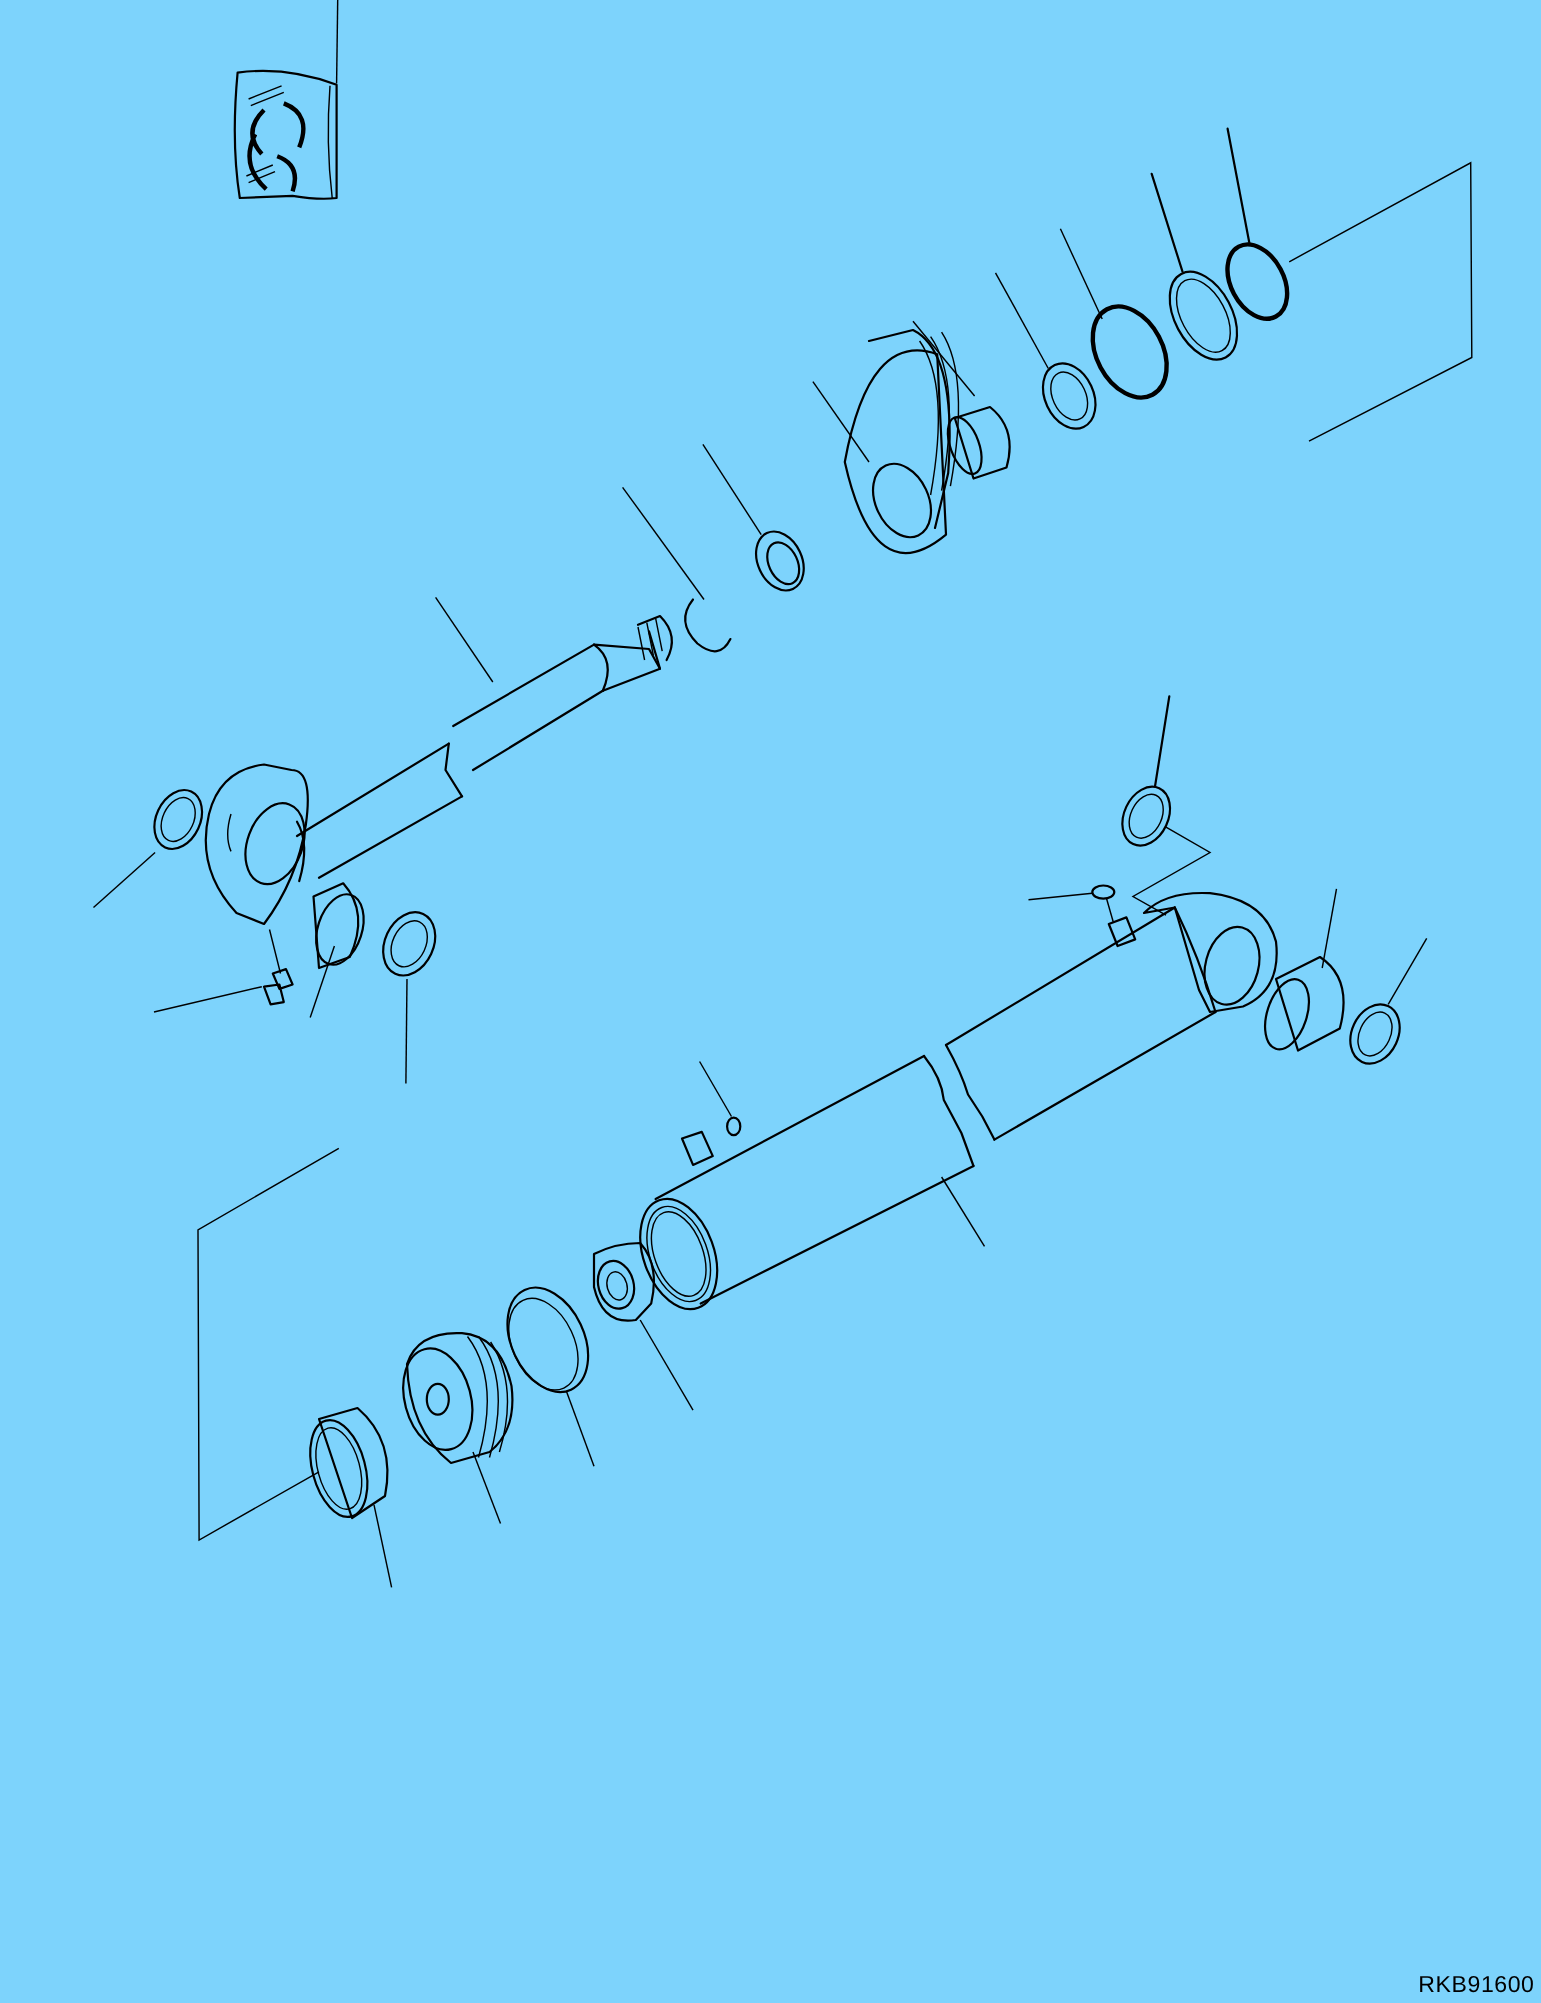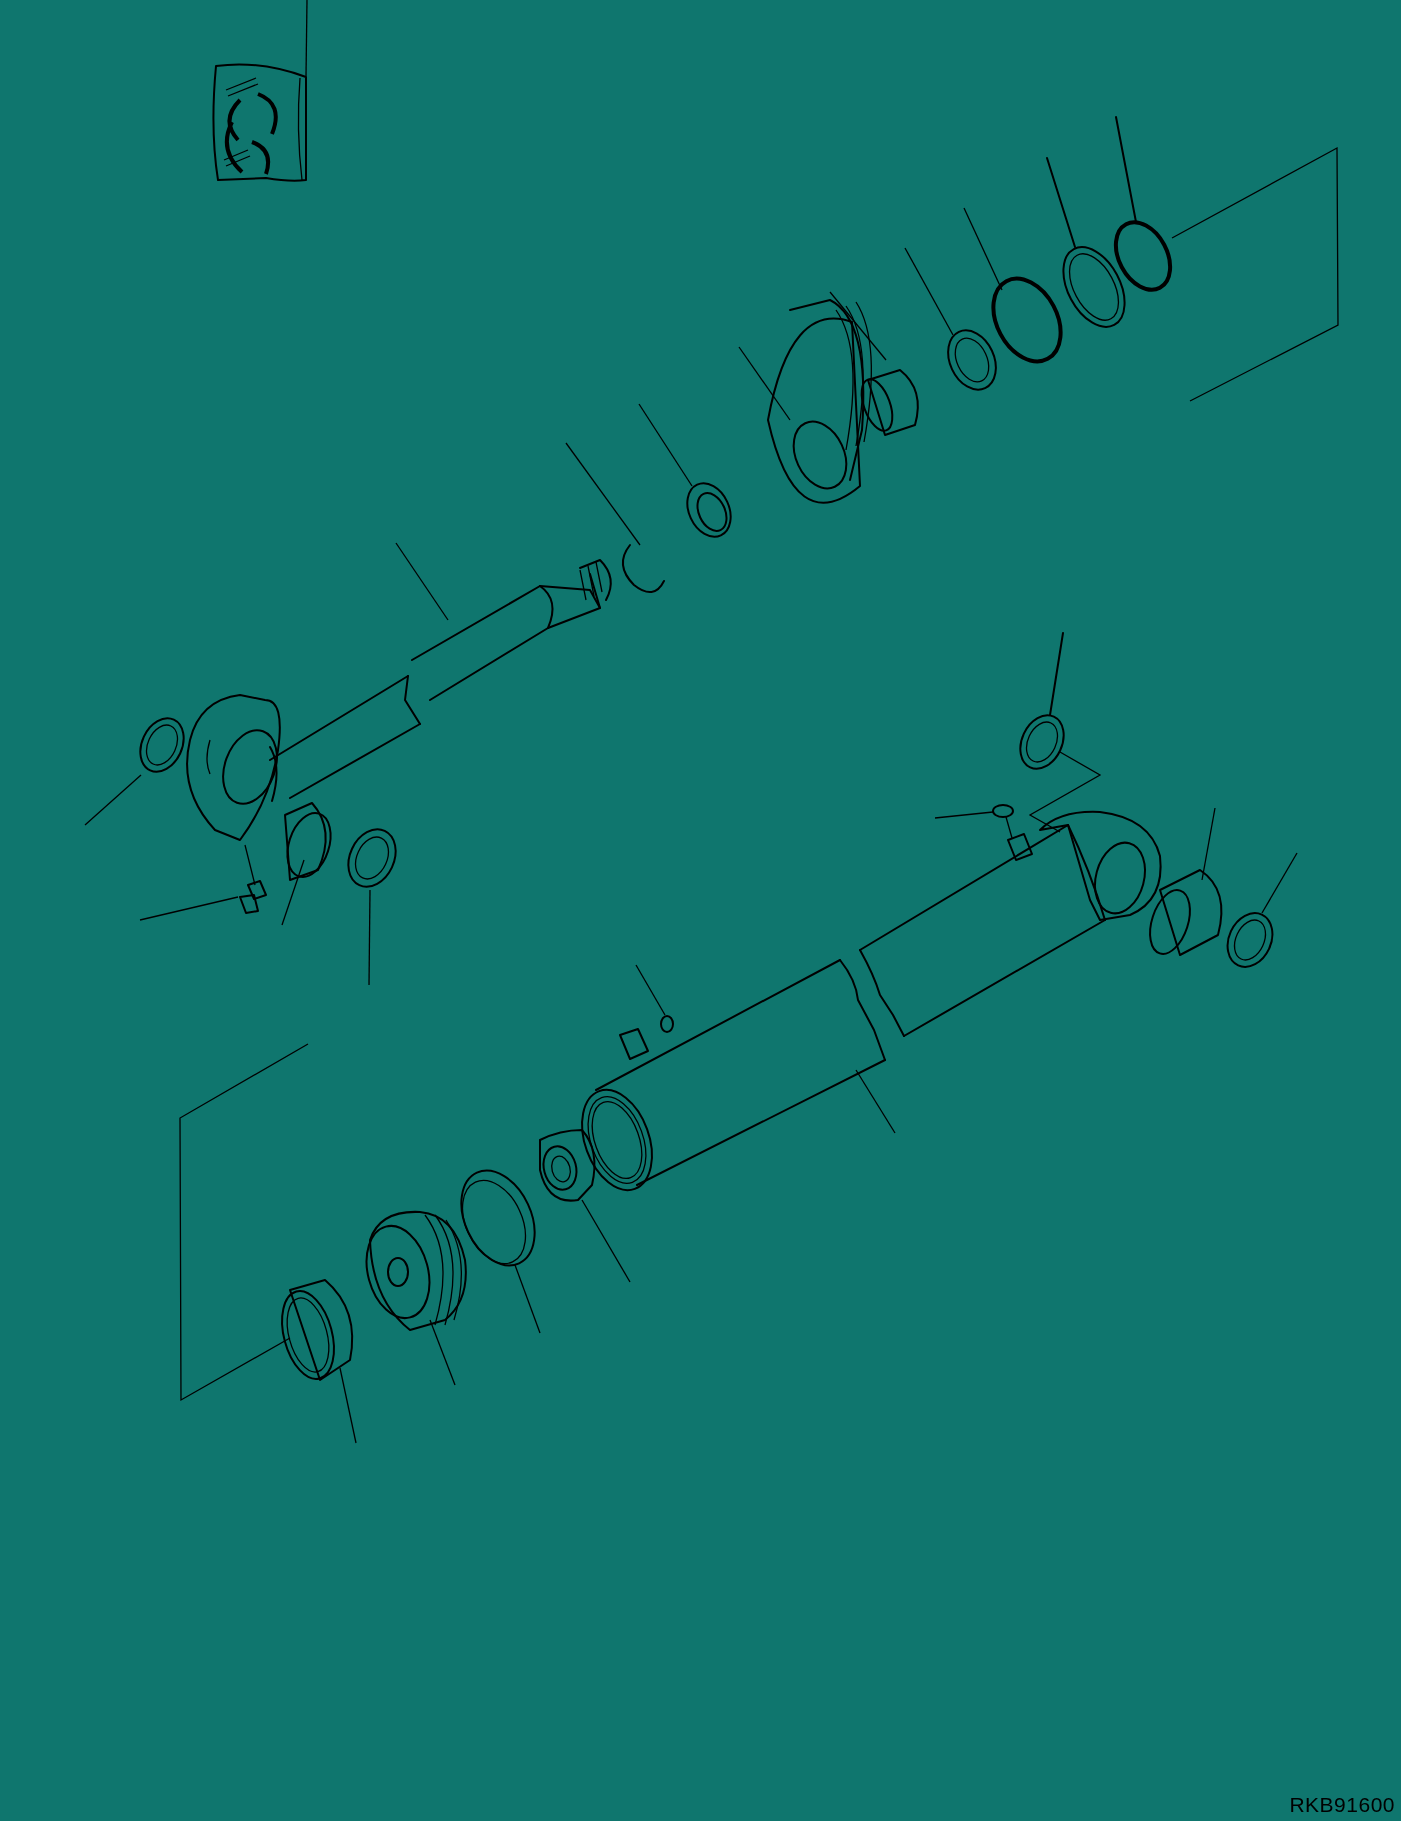--- a/index.html
+++ b/index.html
@@ -1,16 +1,16 @@
 <!DOCTYPE html>
 <html><head>
 <meta charset="utf-8">
 <style>
   html,body{margin:0;padding:0;background:#ffffff;}
-  #canvas{position:relative;width:1401px;height:1821px;background:#0f766e;overflow:hidden;text-align:right;}
+  #canvas{position:relative;width:1401px;height:1821px;background:#7dd3fc;overflow:hidden;text-align:right;}
   svg{position:absolute;left:0;top:0;}
   .ln{stroke:#000;fill:none;stroke-width:2;stroke-linecap:round;stroke-linejoin:round;}
   .thin{stroke:#000;fill:none;stroke-width:1.3;}
   .thick{stroke:#000;fill:none;stroke-width:4;}
   #code{position:absolute;right:6px;bottom:4px;font-family:"Liberation Sans",sans-serif;font-size:21px;color:#000;letter-spacing:0.5px;}
 </style>
 </head>
 <body>
 
 <div id="canvas">

